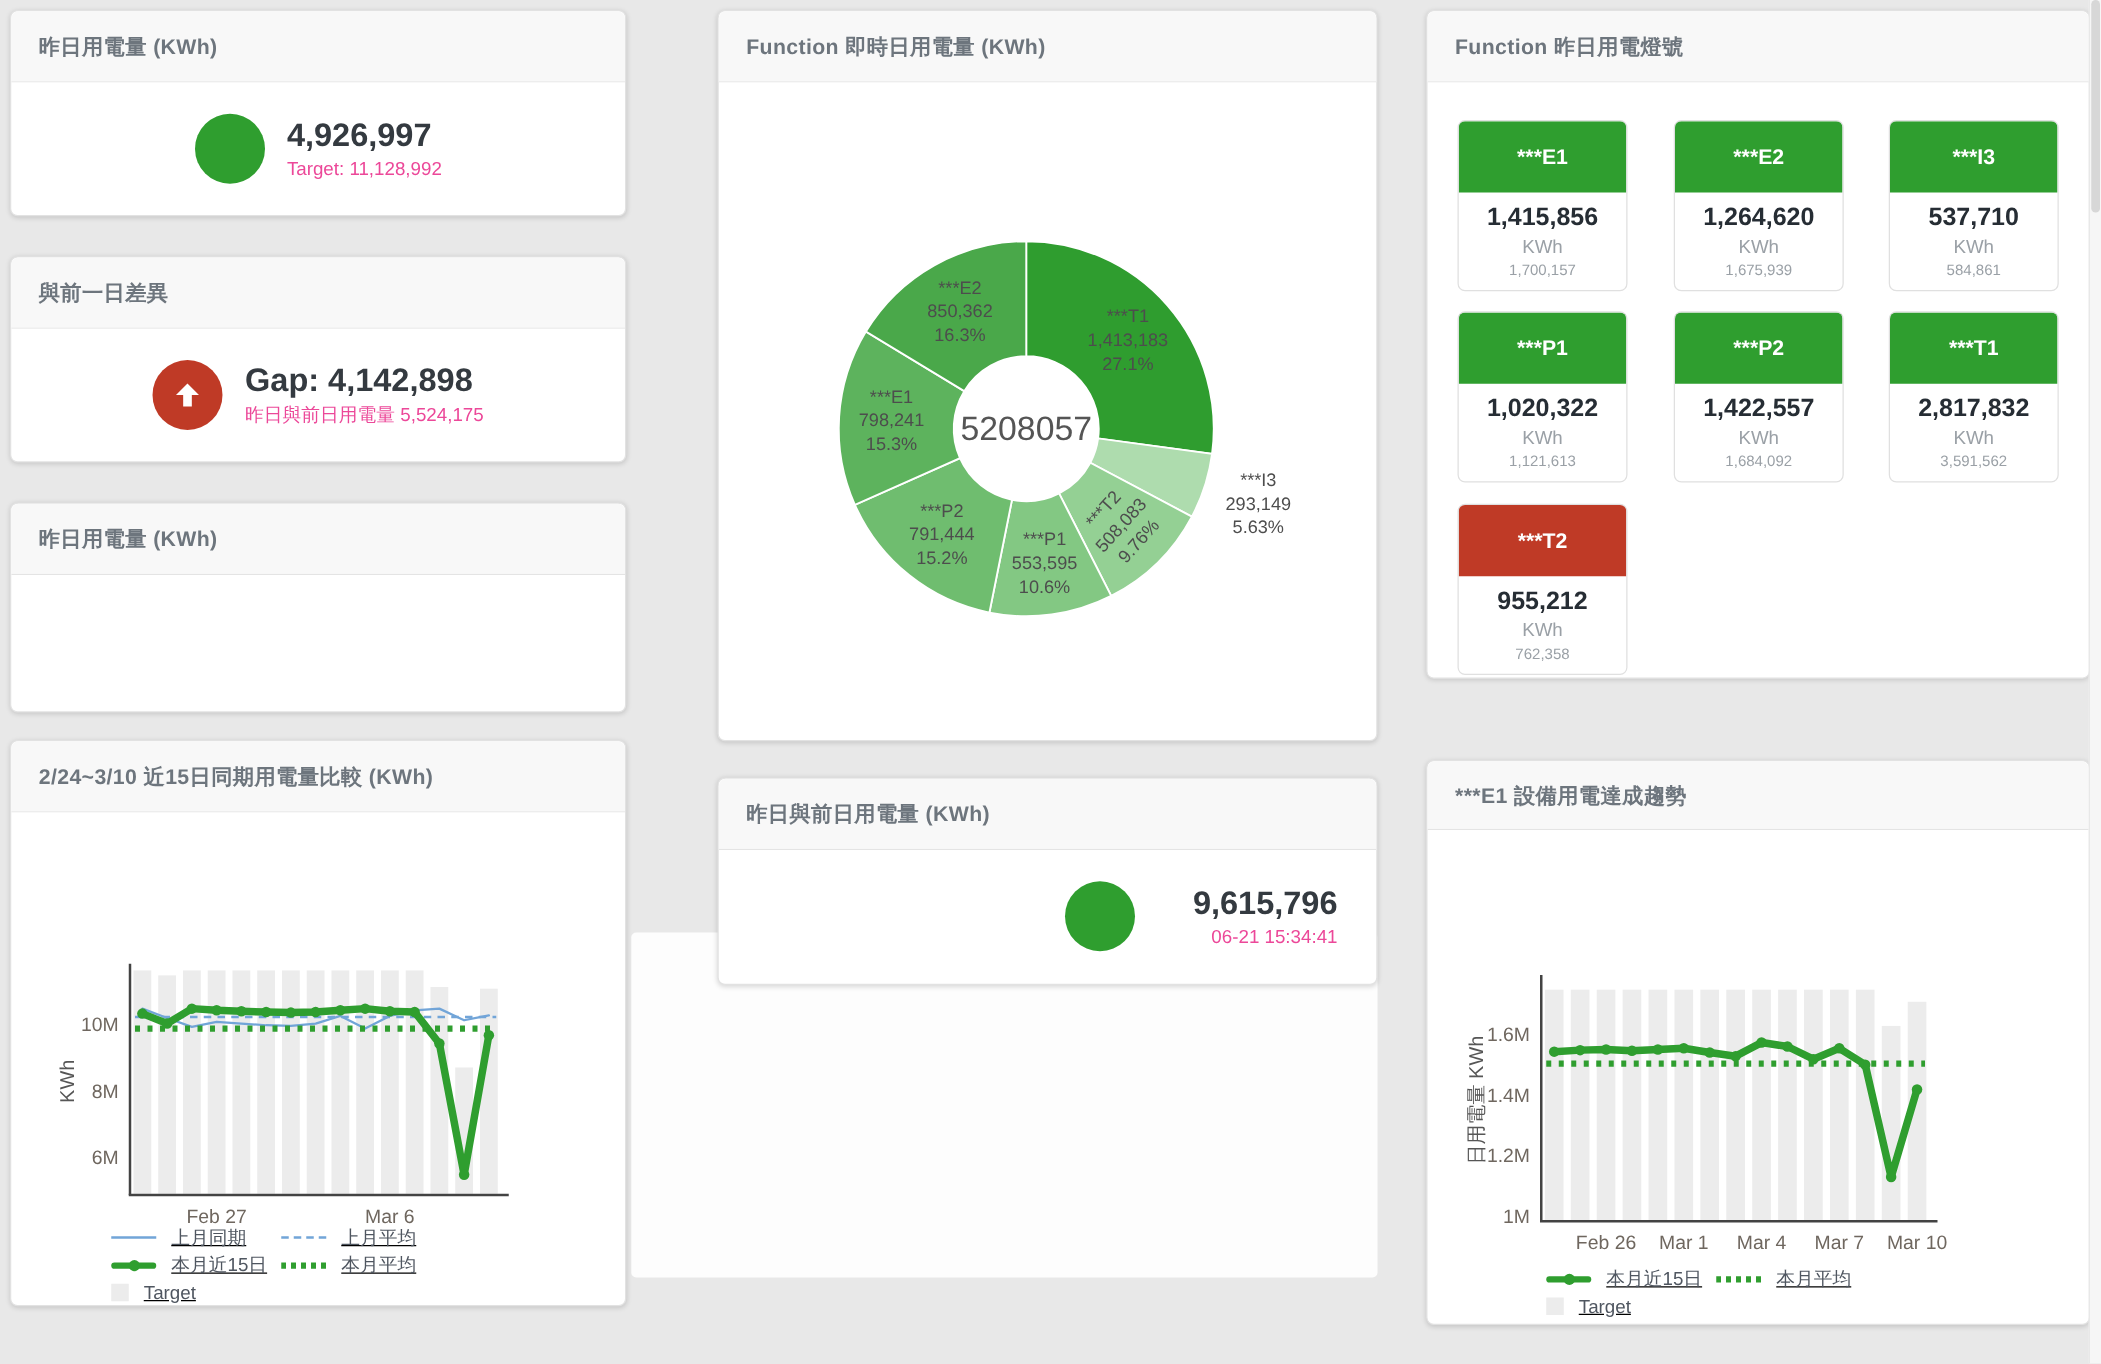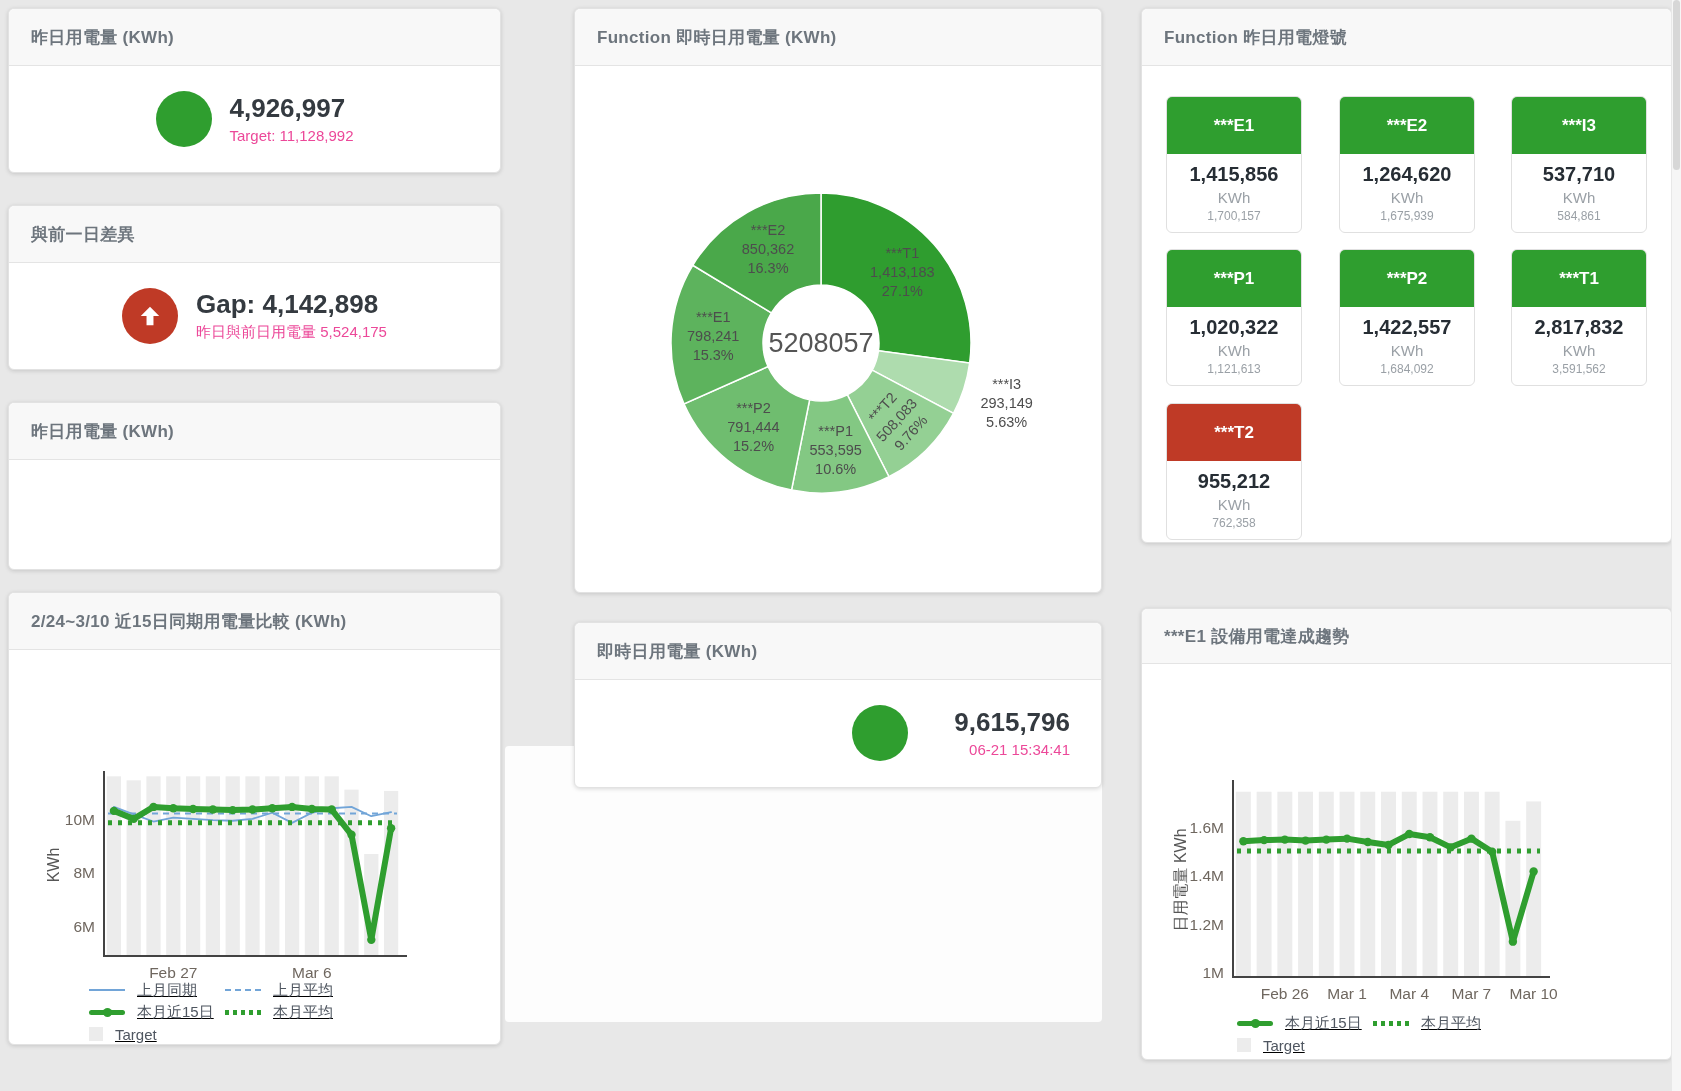--- a/index.html
+++ b/index.html
@@ -176,21 +176,21 @@
         <path d="M108.92294818274314,337.9087995702516 A150,150 0 0 1 117.72230253971404,199.2514801794443 L196.3992903153561,246.93723900271846 A58,58 0 0 0 192.99687329732734,300.55140250049726 Z" fill="#5db35d" stroke="#ffffff" stroke-width="1.5"></path>
         <text x="138.21682053330846" y="270.1599543823917" text-anchor="middle" fill="#4d4d4d" font-size="14.5"><tspan x="138.21682053330846" y="256.1599543823917">***E1</tspan><tspan x="138.21682053330846" y="275.1599543823917">798,241</tspan><tspan x="138.21682053330846" y="294.1599543823917">15.3%</tspan></text>
         <path d="M117.72230253971404,199.2514801794443 A150,150 0 0 1 246.00000000000009,127 L246.00000000000003,219 A58,58 0 0 0 196.3992903153561,246.93723900271846 Z" fill="#4aa84a" stroke="#ffffff" stroke-width="1.5"></path>
         <text x="192.99870238025494" y="182.8997213042214" text-anchor="middle" fill="#4d4d4d" font-size="14.5"><tspan x="192.99870238025494" y="168.8997213042214">***E2</tspan><tspan x="192.99870238025494" y="187.8997213042214">850,362</tspan><tspan x="192.99870238025494" y="206.8997213042214">16.3%</tspan></text>
         <text x="246" y="286" text-anchor="middle" fill="#555555" font-size="27">5208057</text>
       </svg>
   </div>
 
   <div class="card" style="left:574px;top:622px;width:528px;height:166px;">
     <div class="card-header">
-      <span class="card-title">即時日用電量 (KWh)</span>
+      <span class="card-title">昨日與前日用電量 (KWh)</span>
     </div>
     <div style="position:relative;height:108px;">
       <div class="circle" style="background:#2f9e2f;position:absolute;left:277px;top:25px;"></div>
       <div style="position:absolute;right:31px;top:28px;text-align:right;">
         <div class="stat-value">9,615,796</div>
         <div class="stat-sub">06-21 15:34:41</div>
       </div>
     </div>
   </div>
 

